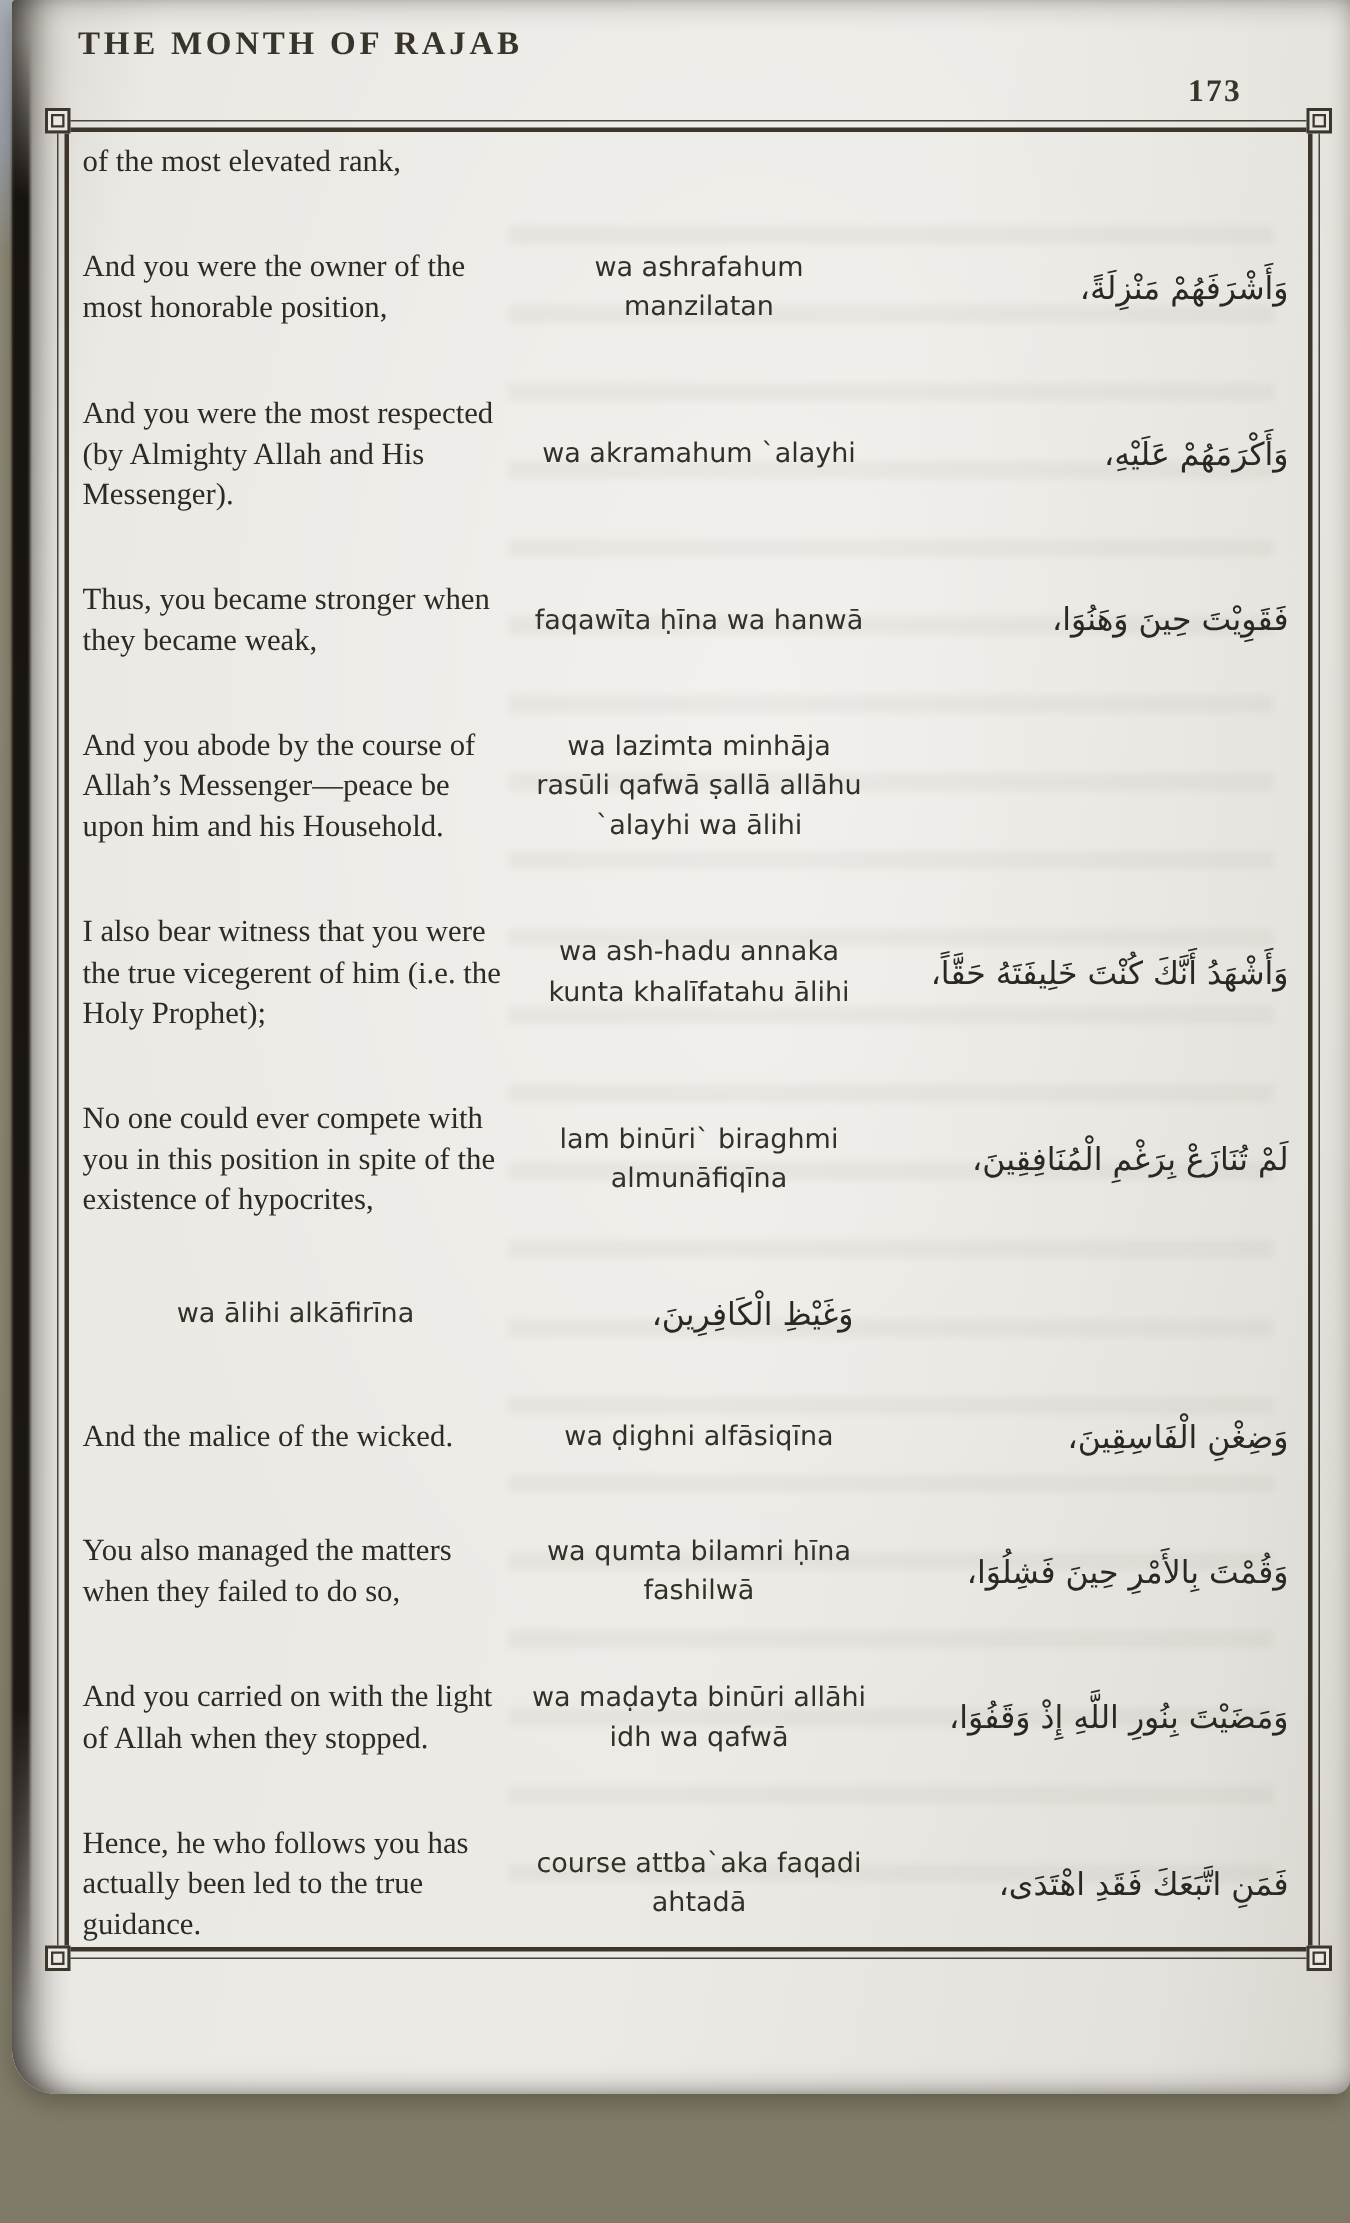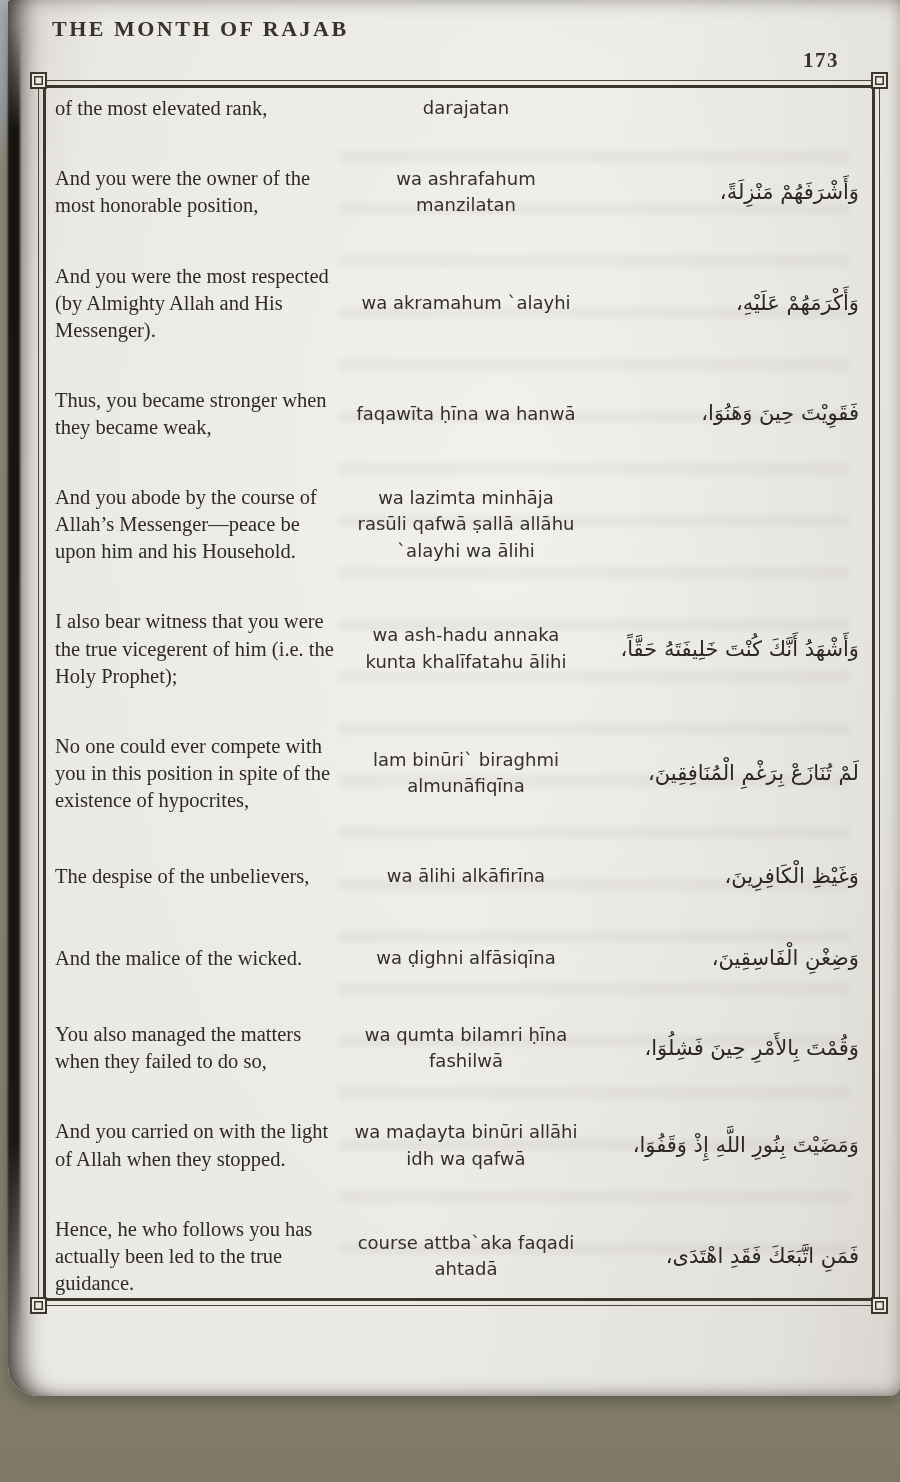--- a/index.html
+++ b/index.html
@@ -24,21 +24,21 @@
   }
   .spine-shadow{position:absolute;left:0;top:26px;bottom:60px;width:12px;
     background:linear-gradient(180deg,rgba(20,16,12,0) 0%,#17130e 8%,#1c1712 85%,rgba(20,16,12,0) 100%);
     filter:blur(1px);}
   .running-head{
     position:absolute;left:44px;top:16px;
     font-size:22px;letter-spacing:2.5px;font-weight:600;color:#39342b;
     font-family:"Liberation Serif", serif;
   }
   .page-number{
-    position:absolute;right:61px;top:48px;
+    position:absolute;right:72px;top:48px;
     font-size:21px;letter-spacing:1.5px;font-weight:600;color:#39342b;margin-left:10px;
   }
   
   .frame-outer{
     position:absolute;left:30px;right:20px;top:80px;bottom:90px;
     border:1.5px solid #4a443a;
   }
   .frame-inner{
     position:absolute;inset:4px;
     border:3.5px solid #3c362c;
@@ -85,21 +85,20 @@
     <div class="frame-inner"></div>
     <div class="knot tl"></div>
     <div class="knot tr"></div>
     <div class="knot bl"></div>
     <div class="knot br"></div>
     <div class="bleed"></div>
 
     <div class="content">
       <div class="row">
         <div class="cell-en">of the most elevated rank,</div>
-        <div class="cell-tr">darajatan</div>
         <div class="cell-ar"></div>
       </div>
       <div class="row">
         <div class="cell-en">And you were the owner of the most honorable position,</div>
         <div class="cell-tr">wa ashrafahum manzilatan</div>
         <div class="cell-ar">وَأَشْرَفَهُمْ مَنْزِلَةً،</div>
       </div>
       <div class="row">
         <div class="cell-en">And you were the most respected (by Almighty Allah and His Messenger).</div>
         <div class="cell-tr">wa akramahum `alayhi</div>
@@ -118,21 +117,20 @@
         <div class="cell-en">I also bear witness that you were the true vicegerent of him (i.e. the Holy Prophet);</div>
         <div class="cell-tr">wa ash-hadu annaka kunta khalīfatahu ālihi</div>
         <div class="cell-ar">وَأَشْهَدُ أَنَّكَ كُنْتَ خَلِيفَتَهُ حَقَّاً،</div>
       </div>
       <div class="row">
         <div class="cell-en">No one could ever compete with you in this position in spite of the existence of hypocrites,</div>
         <div class="cell-tr">lam binūri` biraghmi almunāfiqīna</div>
         <div class="cell-ar">لَمْ تُنَازَعْ بِرَغْمِ الْمُنَافِقِينَ،</div>
       </div>
       <div class="row">
-        <div class="cell-en">The despise of the unbelievers,</div>
         <div class="cell-tr">wa ālihi alkāfirīna</div>
         <div class="cell-ar">وَغَيْظِ الْكَافِرِينَ،</div>
       </div>
       <div class="row">
         <div class="cell-en">And the malice of the wicked.</div>
         <div class="cell-tr">wa ḍighni alfāsiqīna</div>
         <div class="cell-ar">وَضِغْنِ الْفَاسِقِينَ،</div>
       </div>
       <div class="row">
         <div class="cell-en">You also managed the matters when they failed to do so,</div>

